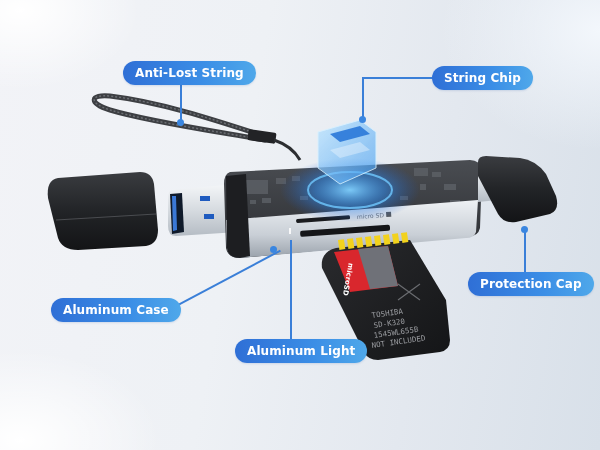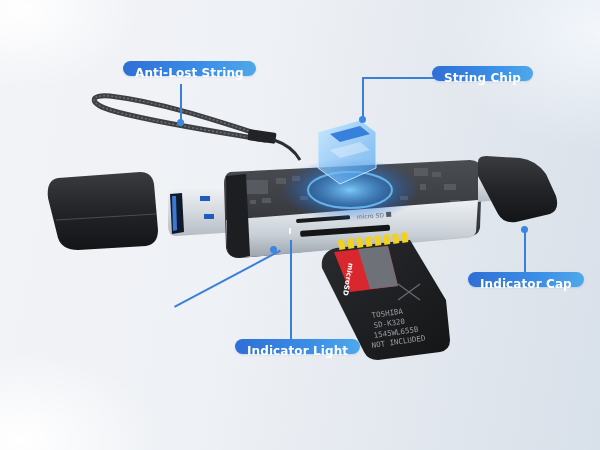--- a/index.html
+++ b/index.html
@@ -11,21 +11,21 @@
         radial-gradient(ellipse 120px 80px at 20px 10px, #ffffff 0%, rgba(255,255,255,0) 100%),
         radial-gradient(ellipse 140px 90px at 20px 440px, #ffffff 0%, rgba(255,255,255,0) 100%),
         radial-gradient(ellipse 160px 120px at 600px 30px, #f3f7fc 0%, rgba(243,247,252,0) 100%),
         linear-gradient(100deg, #f2f3f7 0%, #eef1f5 40%, #e3e8ef 70%, #d8e0e9 100%);
     }
     .stage { position: absolute; inset: 0; }
 
     
     .pill {
       position: absolute;
-      height: 15px;
+      height: 24px;
       padding: 0 12px;
       border-radius: 12px;
       background: linear-gradient(90deg, #2f6fd6 0%, #3b8ee6 60%, #4fa8ea 100%);
       color: #ffffff;
       font-family: "DejaVu Sans", sans-serif;
       font-size: 12px;
       font-weight: bold;
       line-height: 24px;
       white-space: nowrap;
       letter-spacing: 0.1px;
@@ -176,15 +176,16 @@
   <div class="leader" style="left:174px; top:306px; width:120px; height:1.5px; transform-origin:0 0; transform:rotate(-28deg);"></div>
   <div class="dot" style="left:270px; top:246px;"></div>
 
   <div class="leader" style="left:290px; top:240px; width:1.5px; height:100px;"></div>
 
   <div class="leader" style="left:524px; top:230px; width:1.5px; height:42px;"></div>
   <div class="dot" style="left:521px; top:226px;"></div>
 
   <div class="pill" style="left:123px; top:61px;">Anti-Lost String</div>
   <div class="pill" style="left:432px; top:66px;">String Chip</div>
-  <div class="pill" style="left:235px; top:339px;">Indicator Light</div>
-  <div class="pill" style="left:468px; top:272px;">Indicator Cap</div>
+  <div class="pill" style="left:51px; top:298px;">Aluminum Case</div>
+  <div class="pill" style="left:235px; top:339px;">Aluminum Light</div>
+  <div class="pill" style="left:468px; top:272px;">Protection Cap</div>
 </div>
 
 </body></html>

